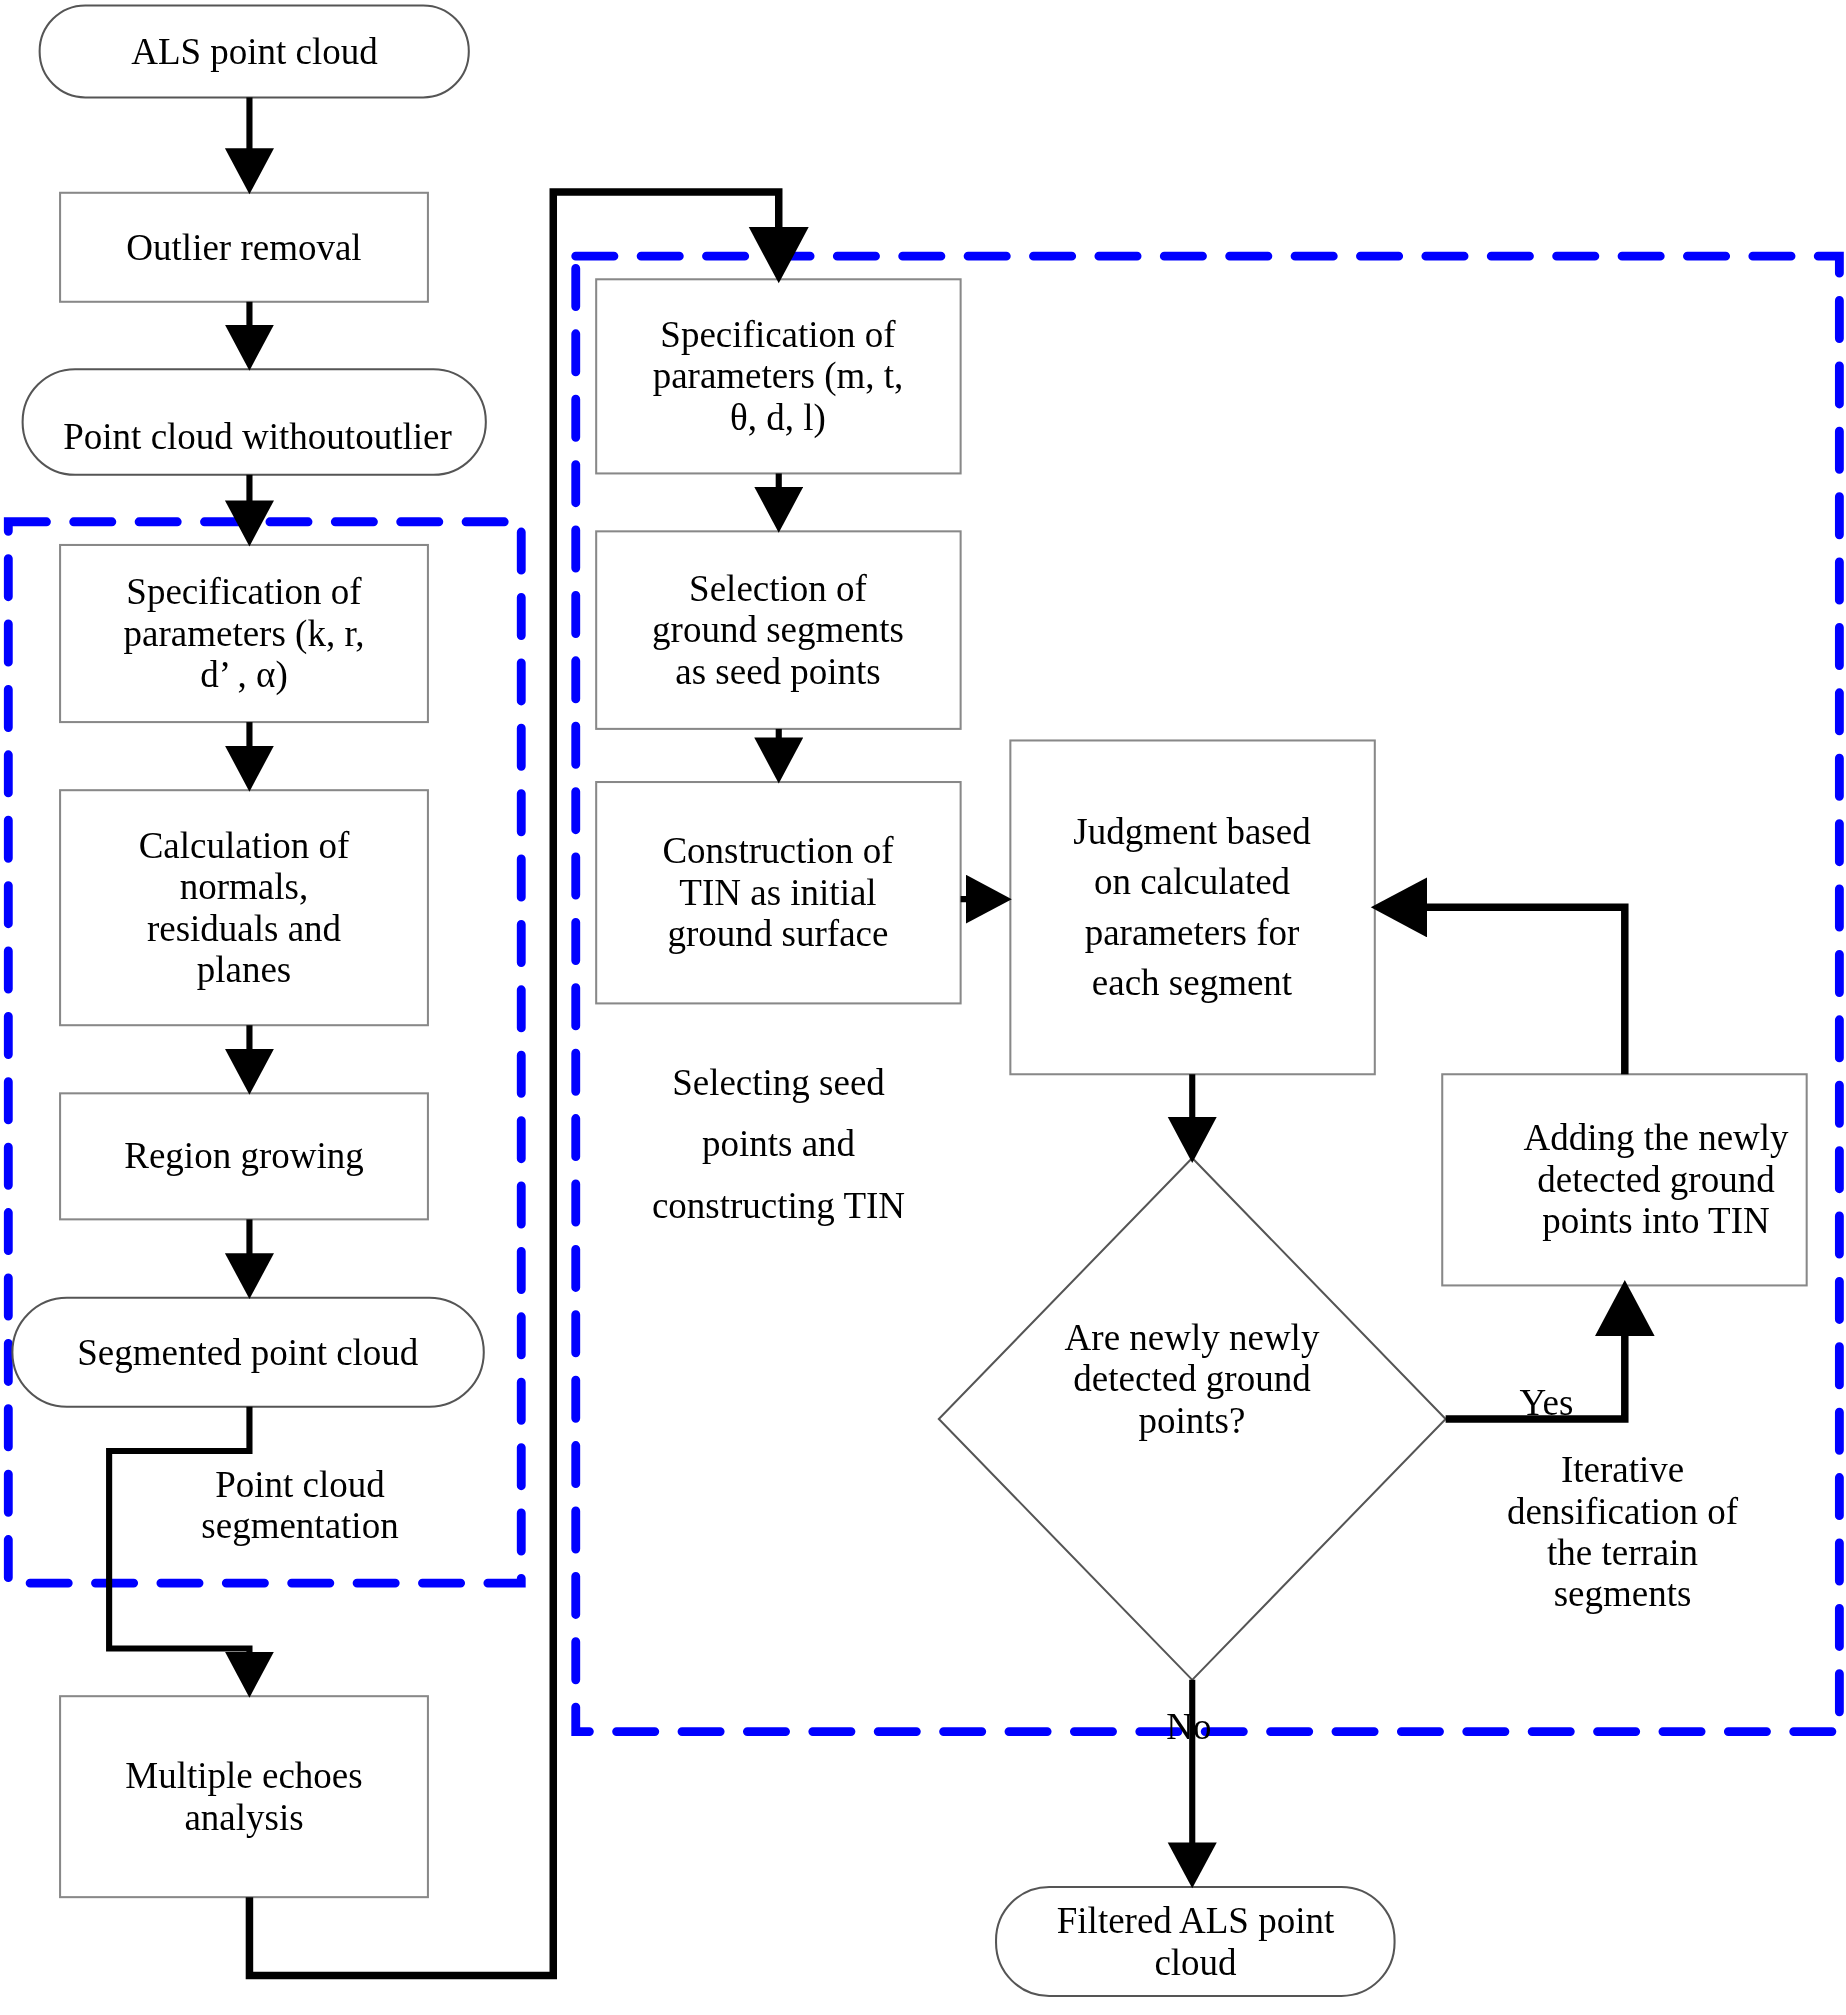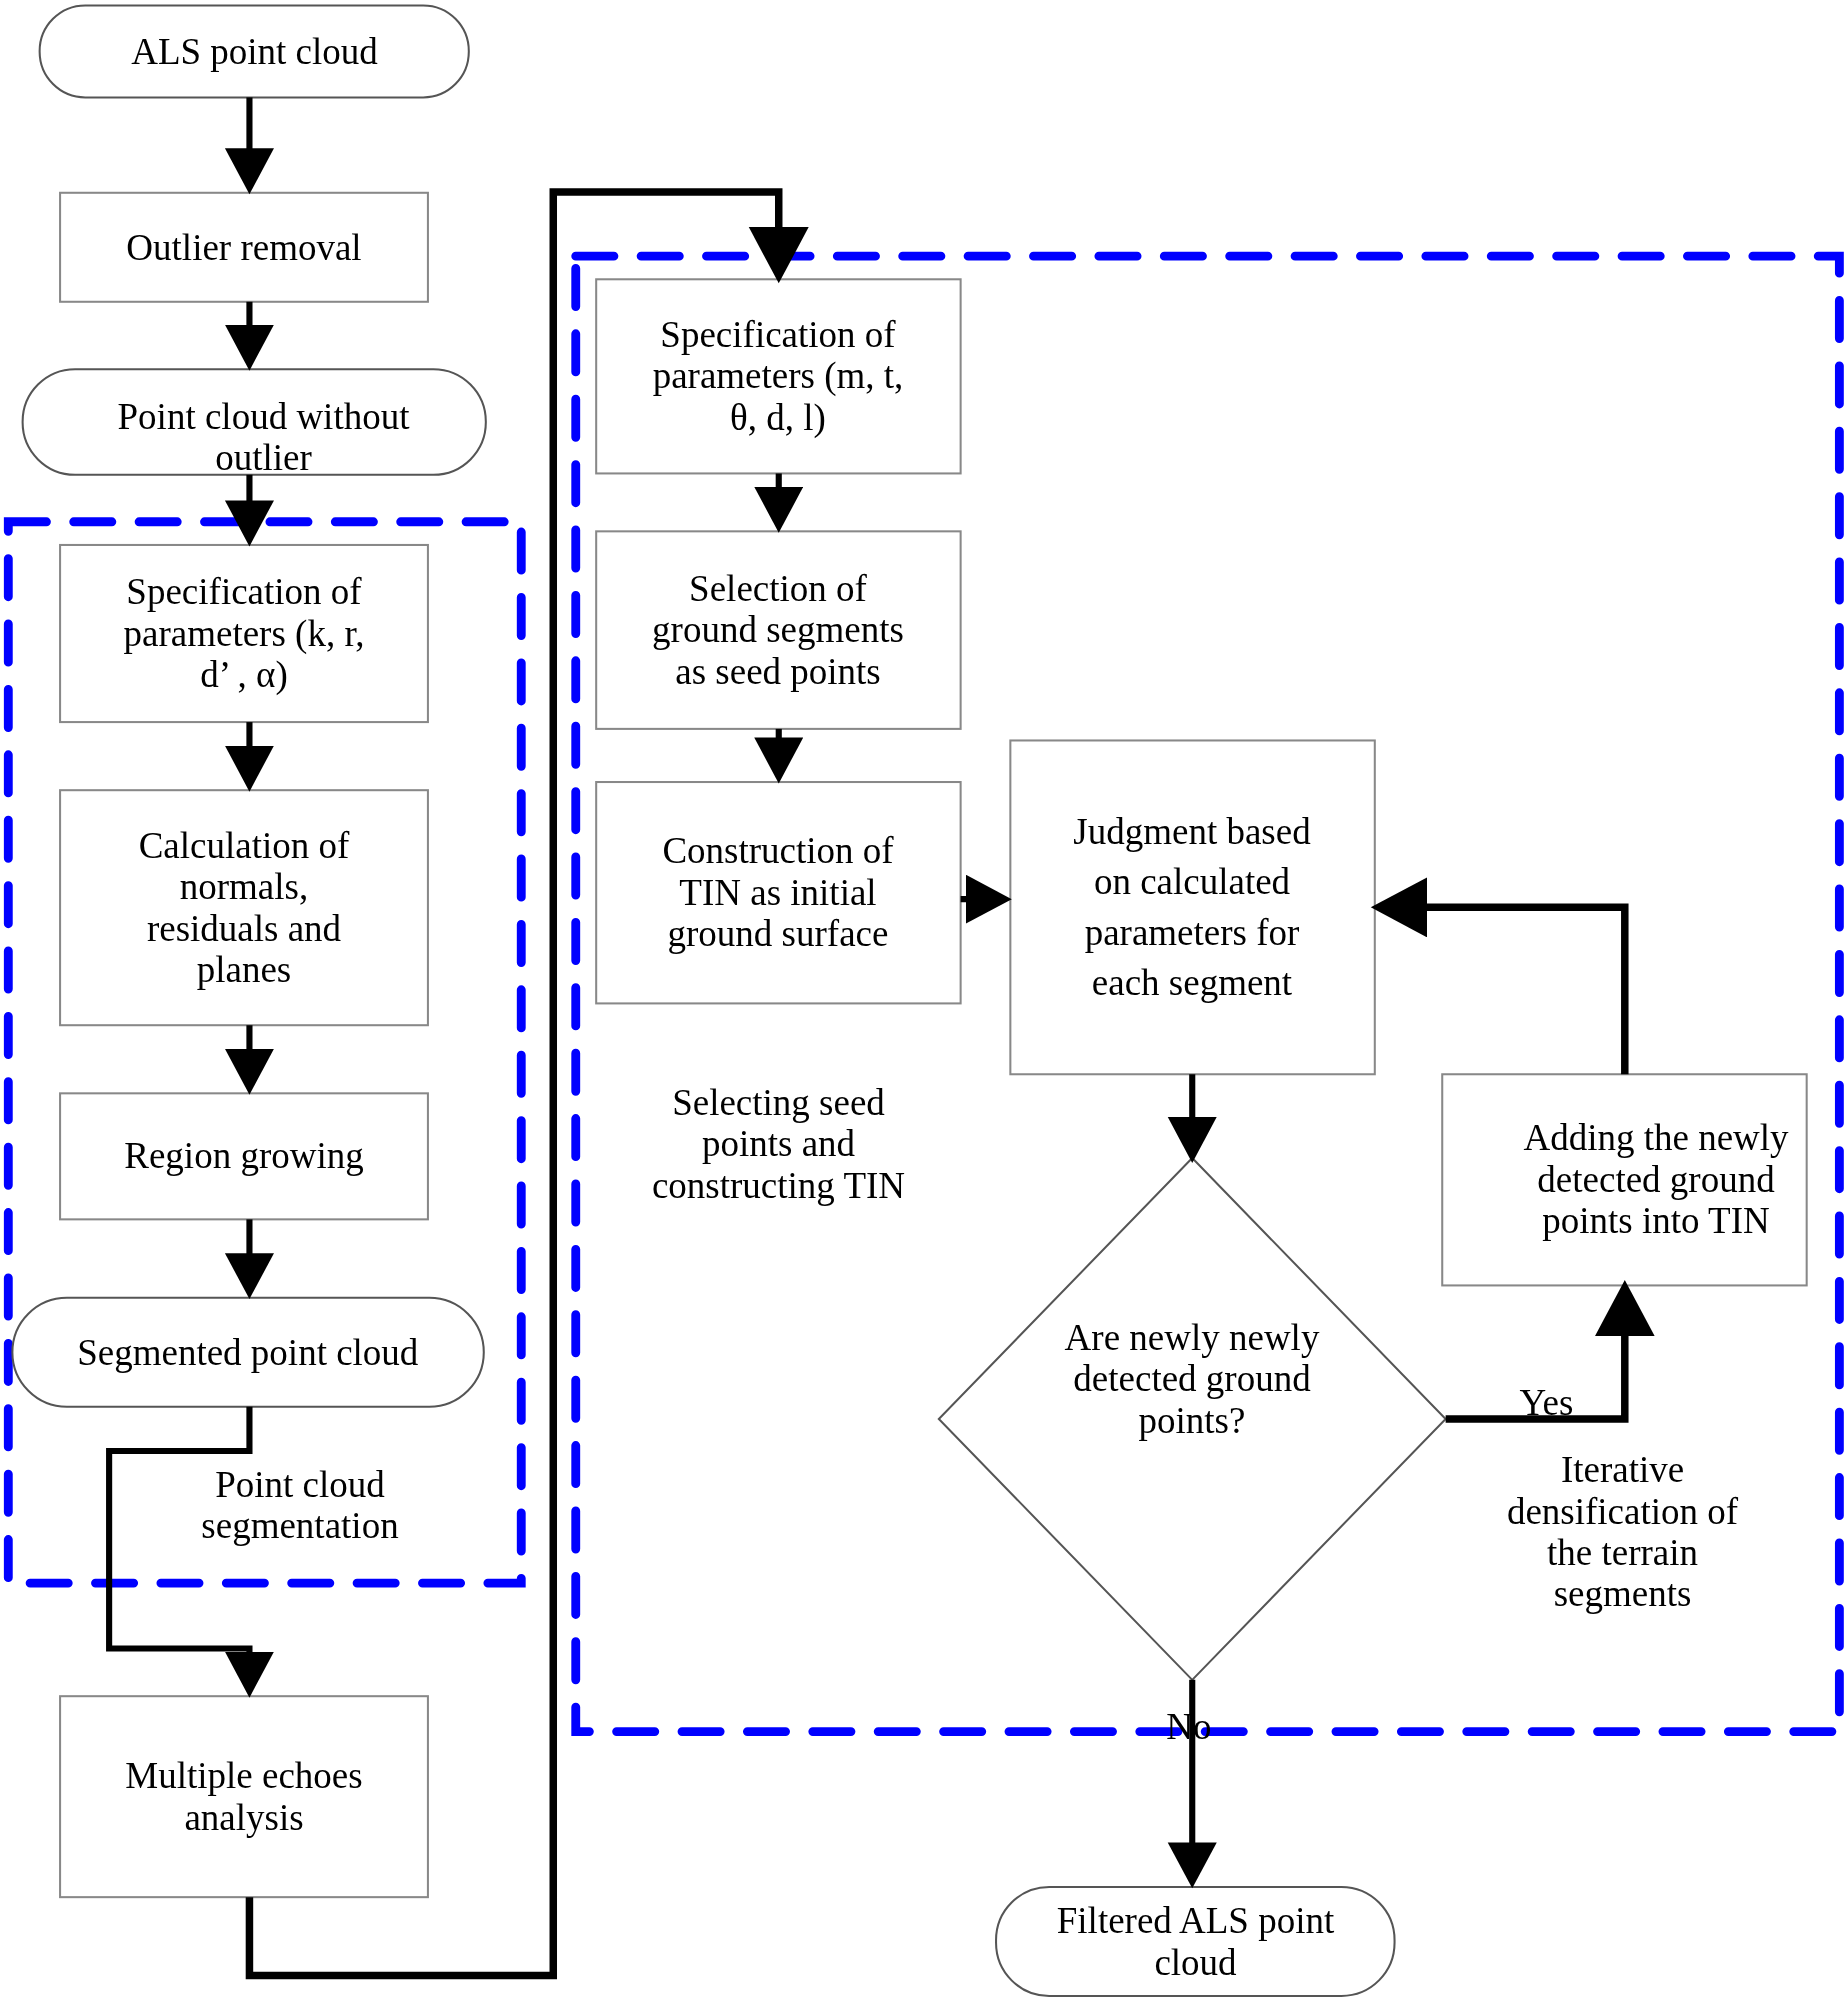--- a/index.html
+++ b/index.html
@@ -92,21 +92,21 @@
   </svg>
 
   <div class="nodetext termtext" style="left:40px;top:5.4px;width:429px;height:92px;">
     <span>ALS point cloud</span>
   </div>
 
   <div class="nodetext boxtext" style="left:60px;top:193px;width:368px;height:109px;">
     <span>Outlier removal</span>
   </div>
 
-  <div class="nodetext termtext" style="left:32px;top:369px;width:463px;height:136px;flex-direction:column;">
+  <div class="nodetext termtext" style="left:26px;top:369px;width:463px;height:136px;">
     <span>Point cloud without</span>
     <span>outlier</span>
   </div>
 
   <div class="nodetext boxtext" style="left:60px;top:545px;width:368px;height:177px;flex-direction:column;">
     <span>Specification of</span>
     <span>parameters (k, r,</span>
     <span>d’ , α)</span>
   </div>
 
@@ -146,21 +146,21 @@
     <span>ground segments</span>
     <span>as seed points</span>
   </div>
 
   <div class="nodetext boxtext" style="left:596px;top:782px;width:364px;height:221px;flex-direction:column;">
     <span>Construction of</span>
     <span>TIN as initial</span>
     <span>ground surface</span>
   </div>
 
-  <div class="nodetext grouplabel" style="left:586px;top:1059px;width:385px;height:170px;flex-direction:column;">
+  <div class="nodetext grouplabel" style="left:586px;top:1059px;width:385px;height:170px;flex-direction:column;gap:20px;">
     <span>Selecting seed</span>
     <span>points and</span>
     <span>constructing TIN</span>
   </div>
 
   <div class="nodetext boxtext" style="left:1010px;top:740px;width:364px;height:334px;flex-direction:column;gap:9px;">
     <span>Judgment based</span>
     <span>on calculated</span>
     <span>parameters for</span>
     <span>each segment</span>

